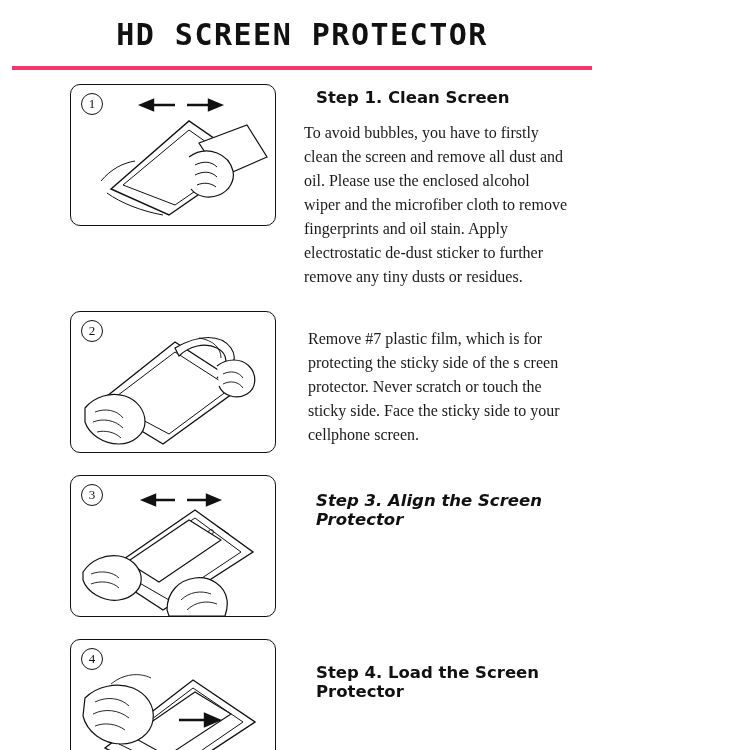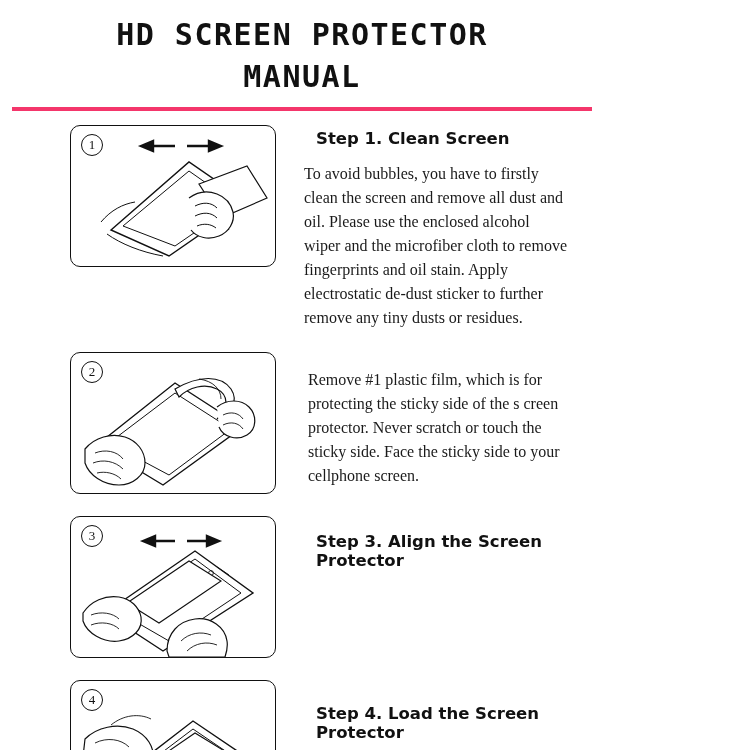--- a/index.html
+++ b/index.html
@@ -95,32 +95,31 @@
     color: #1a1a1a;
     margin: 0;
     text-align: left;
   }
   .r1 { margin-top: 14px; }
   .r2 { margin-top: 22px; }
   .r3 { margin-top: 22px; }
   .r4 { margin-top: 22px; }
   .r1 .text-col { padding-top: 4px; }
   .r2 .text-col { padding-top: 16px; }
-  .r3 .text-col { padding-top: 16px; }
+  .r3 .text-col { padding-top: 16px; font-style: italic; }
   .r4 .text-col { padding-top: 24px; }
   .r2 .step-body, .r3 .step-body, .r4 .step-body { padding-left: 4px; }
 </style>
 </head>
 <body>
 
 <div class="page">
 
   <div class="title-block">
     <div class="title-line title-line-1">HD SCREEN PROTECTOR</div>
-    <div class="title-line title-line-2">MANUAL</div>
   </div>
 
   <div class="divider"></div>
 
   <div class="steps">
 
     <div class="step-row r1">
       <div class="fig">
         <svg width="204" height="140" viewBox="0 0 204 140" fill="none" stroke="#111" stroke-width="1.3">
 
@@ -168,21 +167,21 @@
           <path d="M152 72 C160 68 168 70 172 76" stroke="#111" stroke-width="0.9"></path>
 
           <path d="M14 96 C24 84 40 80 54 84 C66 88 74 98 74 110 C74 122 62 132 48 132 C32 132 18 122 14 110 Z" fill="#fff" stroke="#111" stroke-width="1.2"></path>
           <path d="M24 100 C34 96 46 98 52 106" stroke="#111" stroke-width="0.9"></path>
           <path d="M22 110 C32 106 44 108 52 116" stroke="#111" stroke-width="0.9"></path>
           <path d="M26 120 C34 118 44 120 50 126" stroke="#111" stroke-width="0.9"></path>
         </svg>
         <div class="badge">2</div>
       </div>
       <div class="text-col">
-        <p class="step-body">Remove #1 plastic film, which is for protecting the sticky side of the s creen protector. Never scratch or touch the sticky side. Face the sticky side to your cellphone screen.</p>
+        <p class="step-body">Remove #7 plastic film, which is for protecting the sticky side of the s creen protector. Never scratch or touch the sticky side. Face the sticky side to your cellphone screen.</p>
       </div>
     </div>
 
     <div class="step-row r3">
       <div class="fig">
         <svg width="204" height="140" viewBox="0 0 204 140" fill="none" stroke="#111" stroke-width="1.3">
 
           <path d="M34 96 L124 34 L182 76 L92 134 Z" fill="#fff" stroke="#111" stroke-width="1.4"></path>
           <path d="M46 94 L124 42 L170 76 L98 124 Z" fill="#fff" stroke="#111" stroke-width="1"></path>
           <circle cx="140" cy="56" r="2.4" stroke="#111" stroke-width="0.9"></circle>

